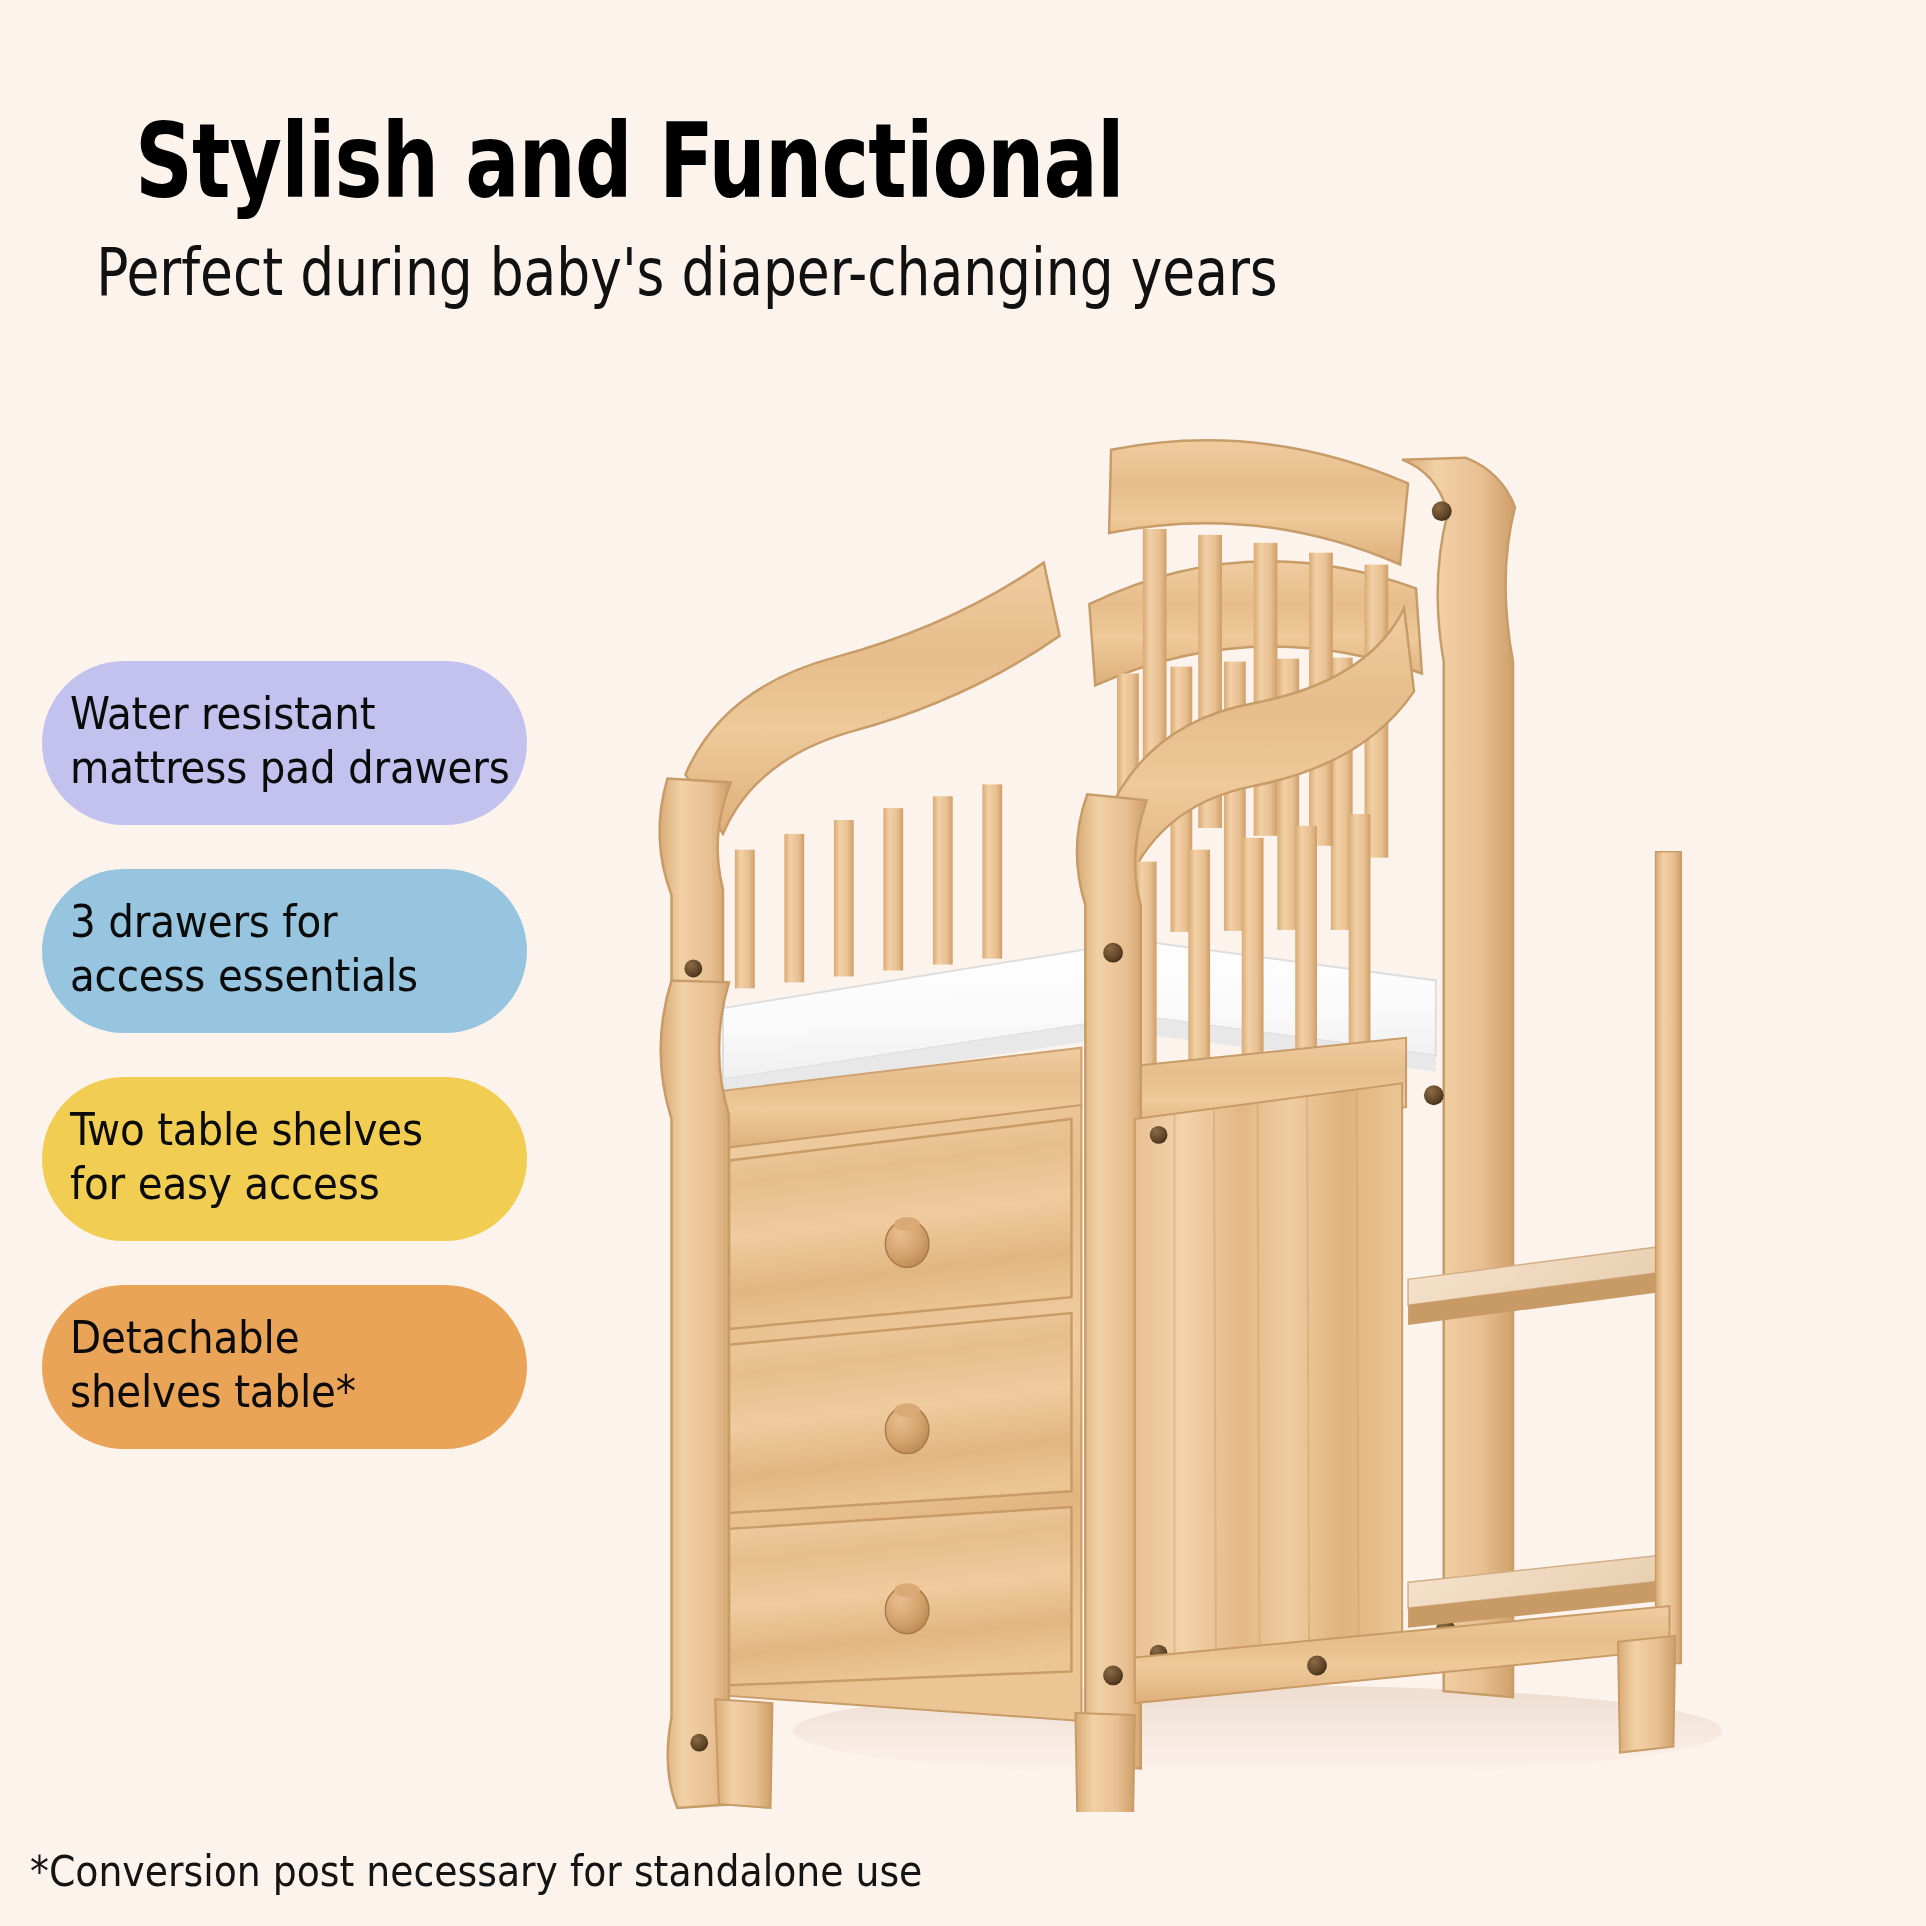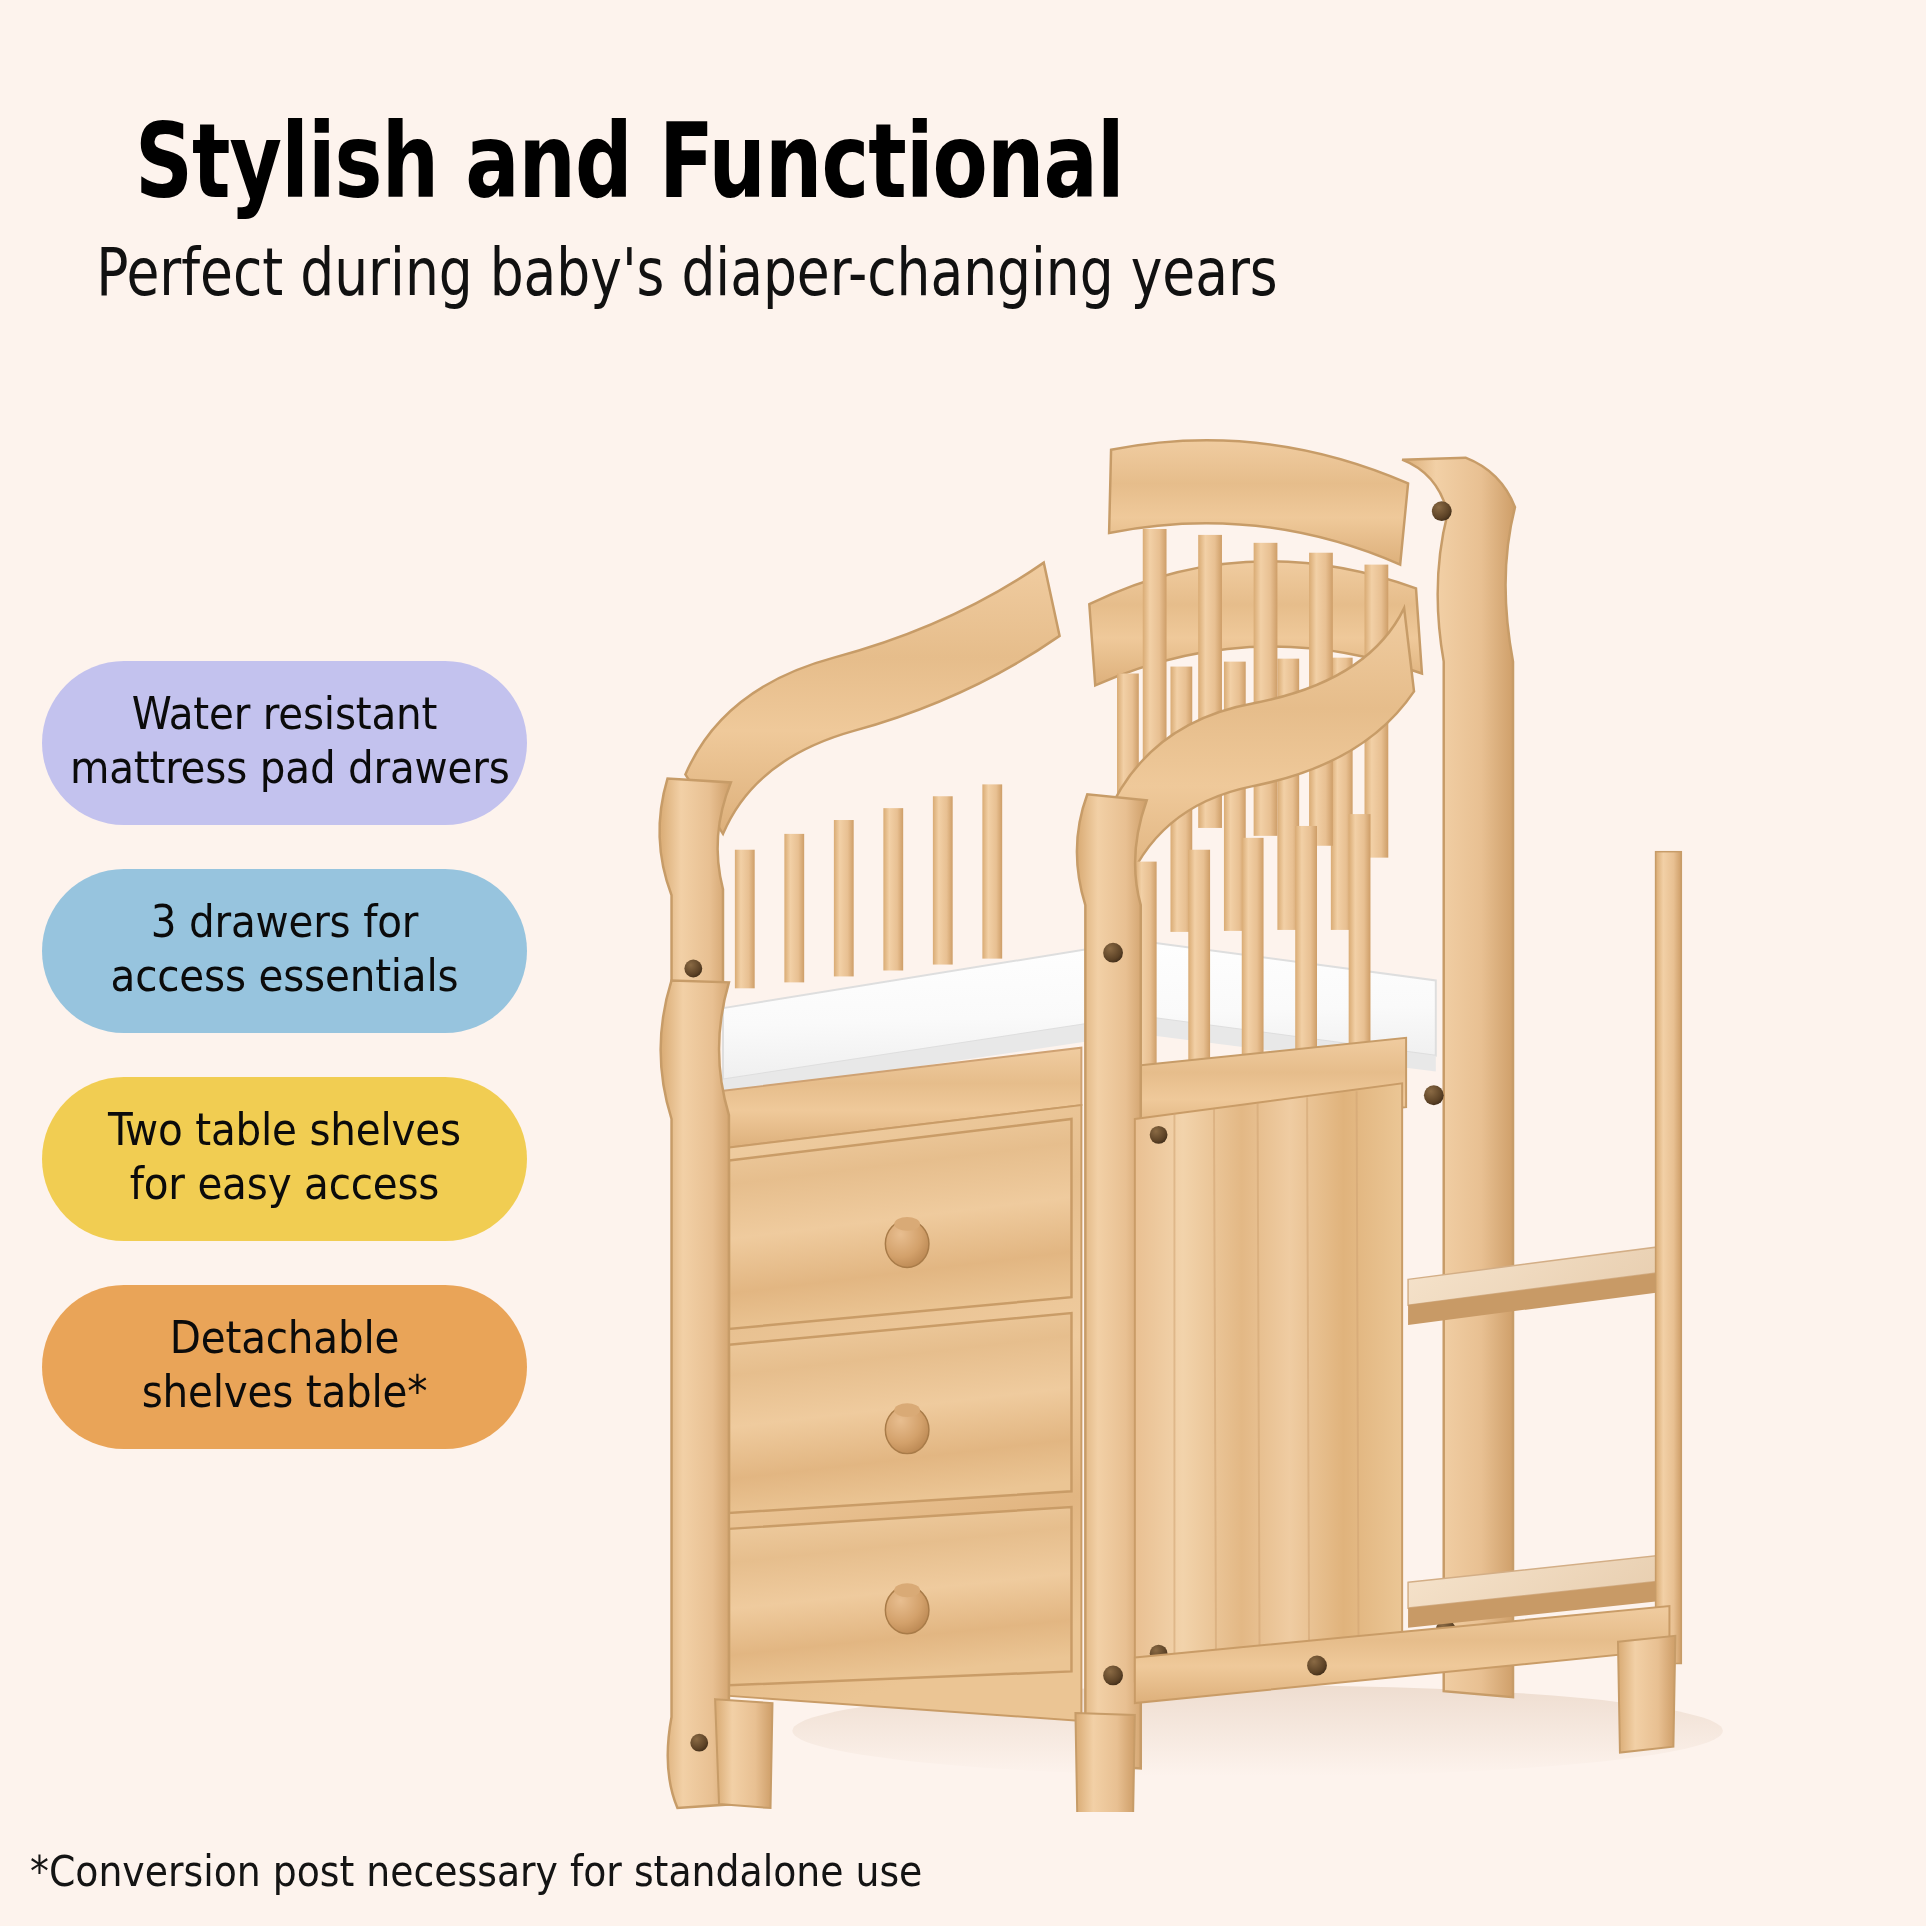--- a/index.html
+++ b/index.html
@@ -59,21 +59,20 @@
     left: 42px;
     top: 661px;
     width: 505px;
   }
   .pill {
     width: 485px;
     box-sizing: border-box;
     border-radius: 989px;
     padding: 26px 28px 30px 28px;
     margin-bottom: 44px;
-    text-align: center;
     color: #0b0b0b;
     font-family: "DejaVu Sans Condensed", "Liberation Sans Narrow", "Liberation Sans", sans-serif;
     font-size: 45px;
     line-height: 1.20;
     font-weight: 400;
     letter-spacing: -0.2px;
   }
   .pill .line { display: block; white-space: nowrap; }
 
   .pill.p0 { background: #C3C2EE; }

